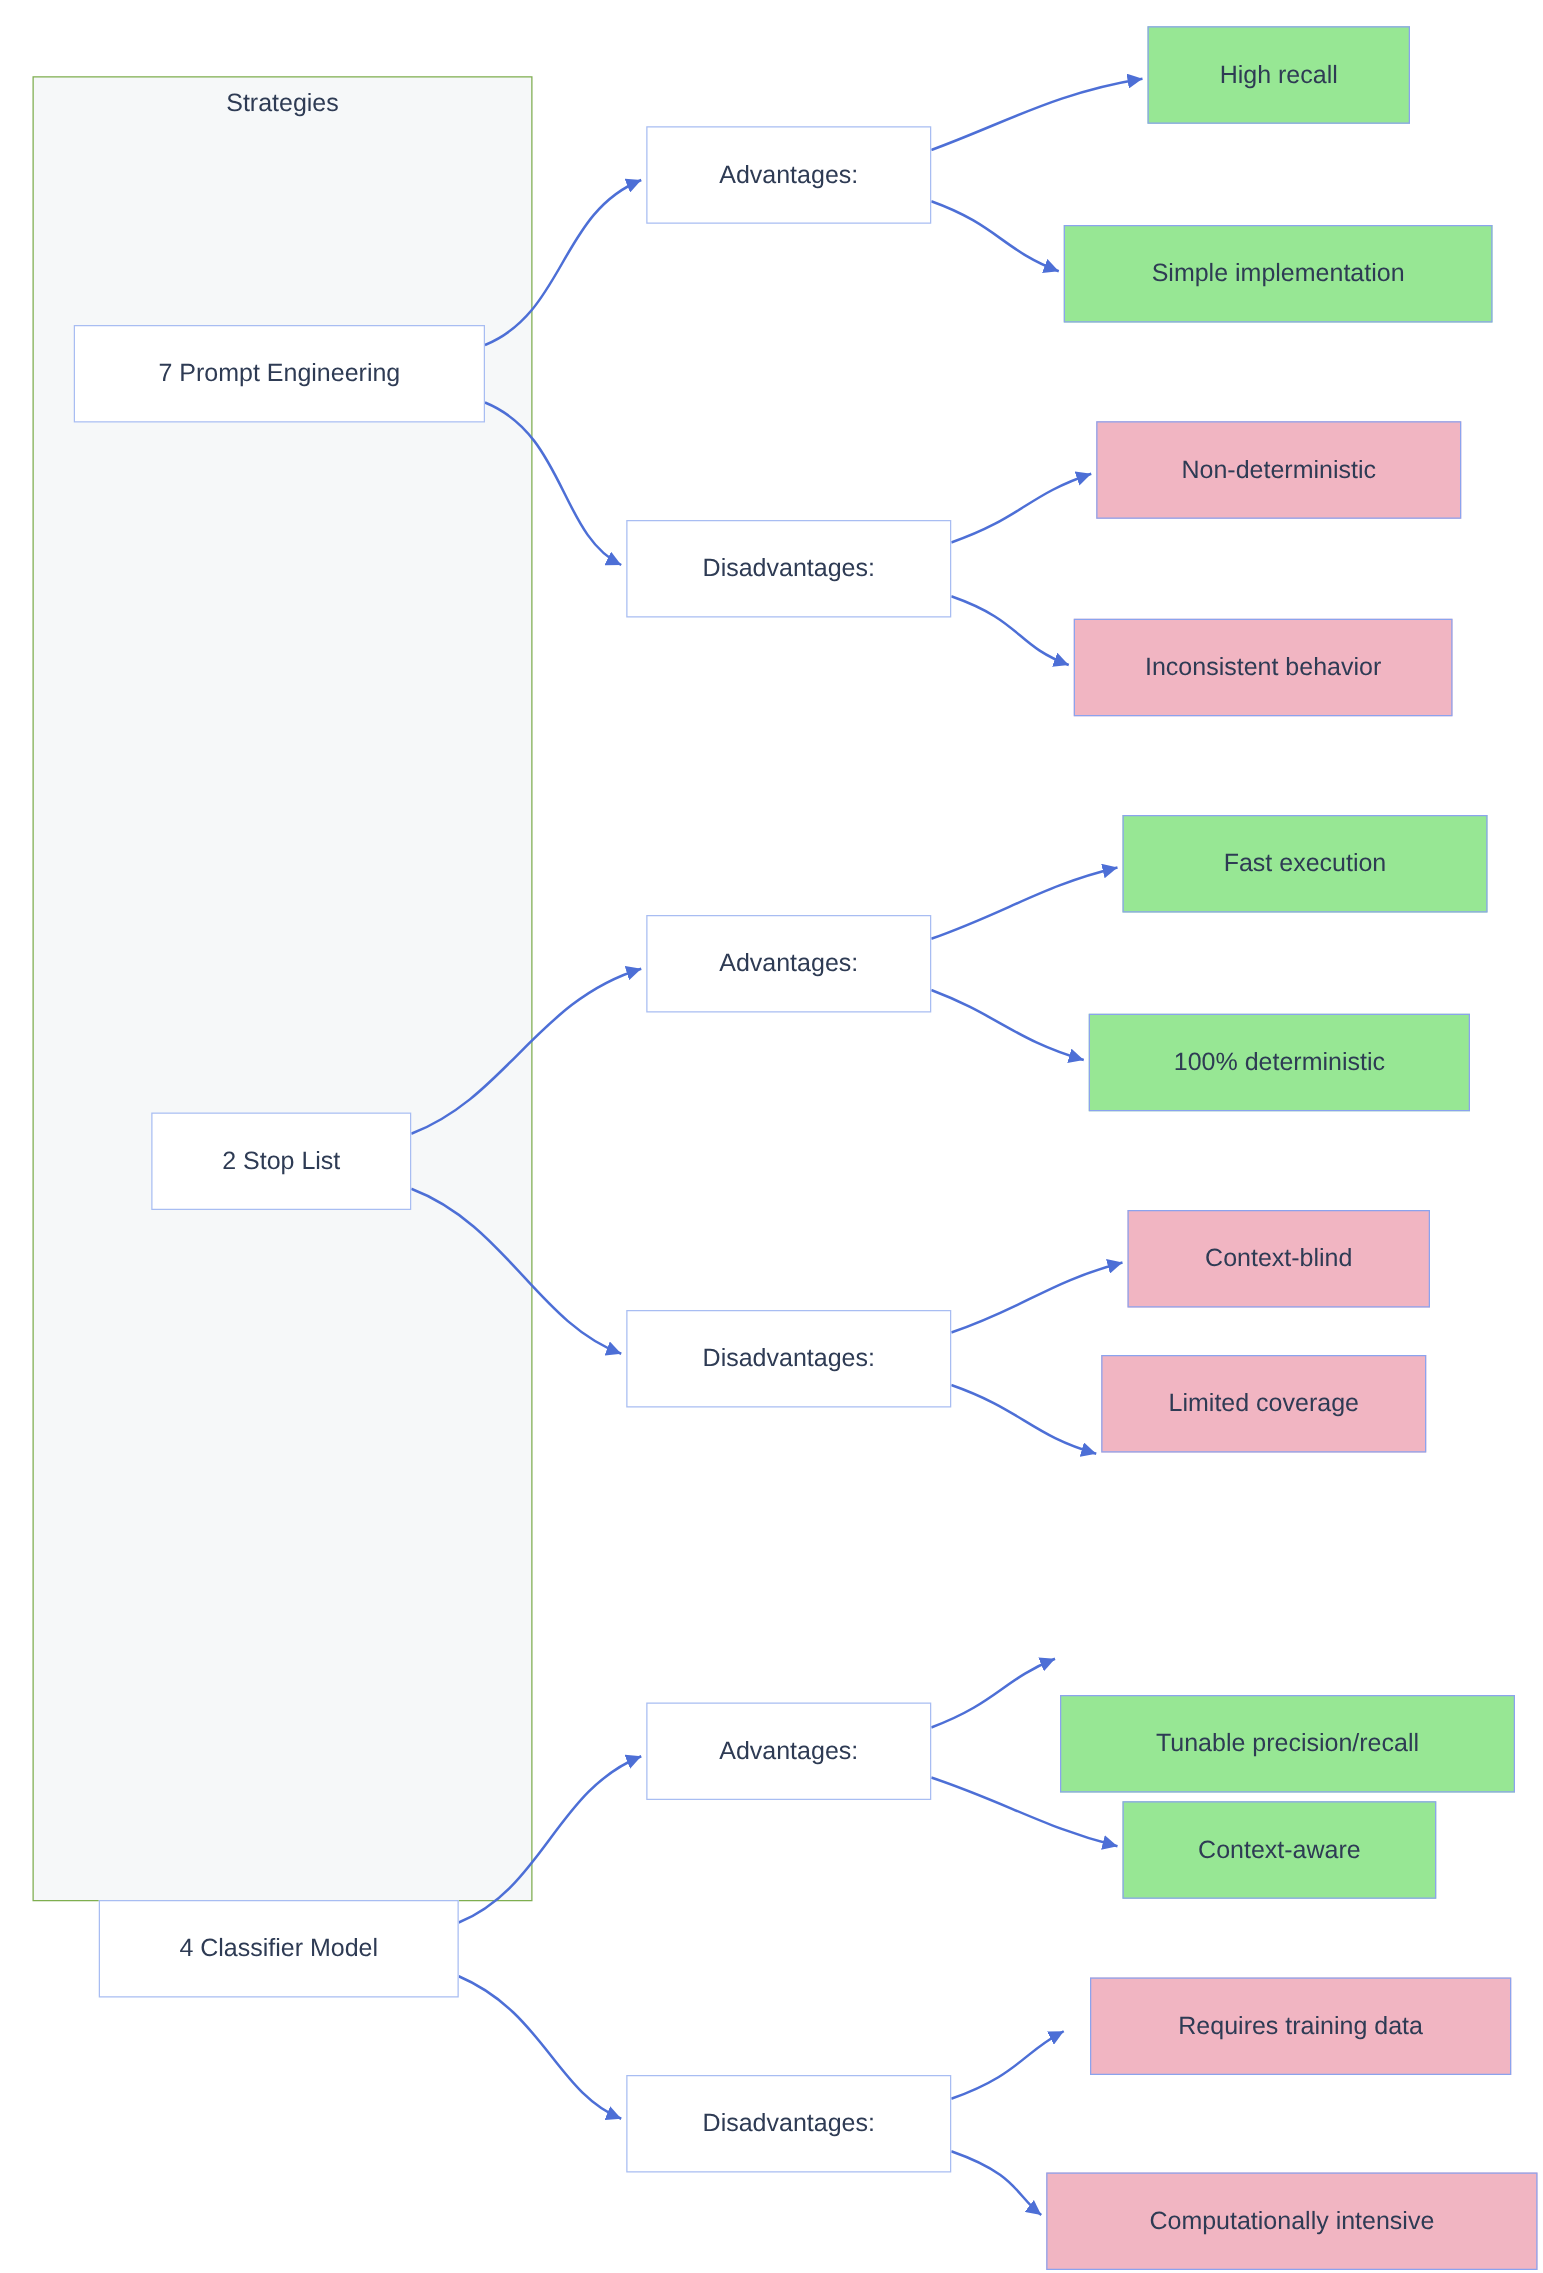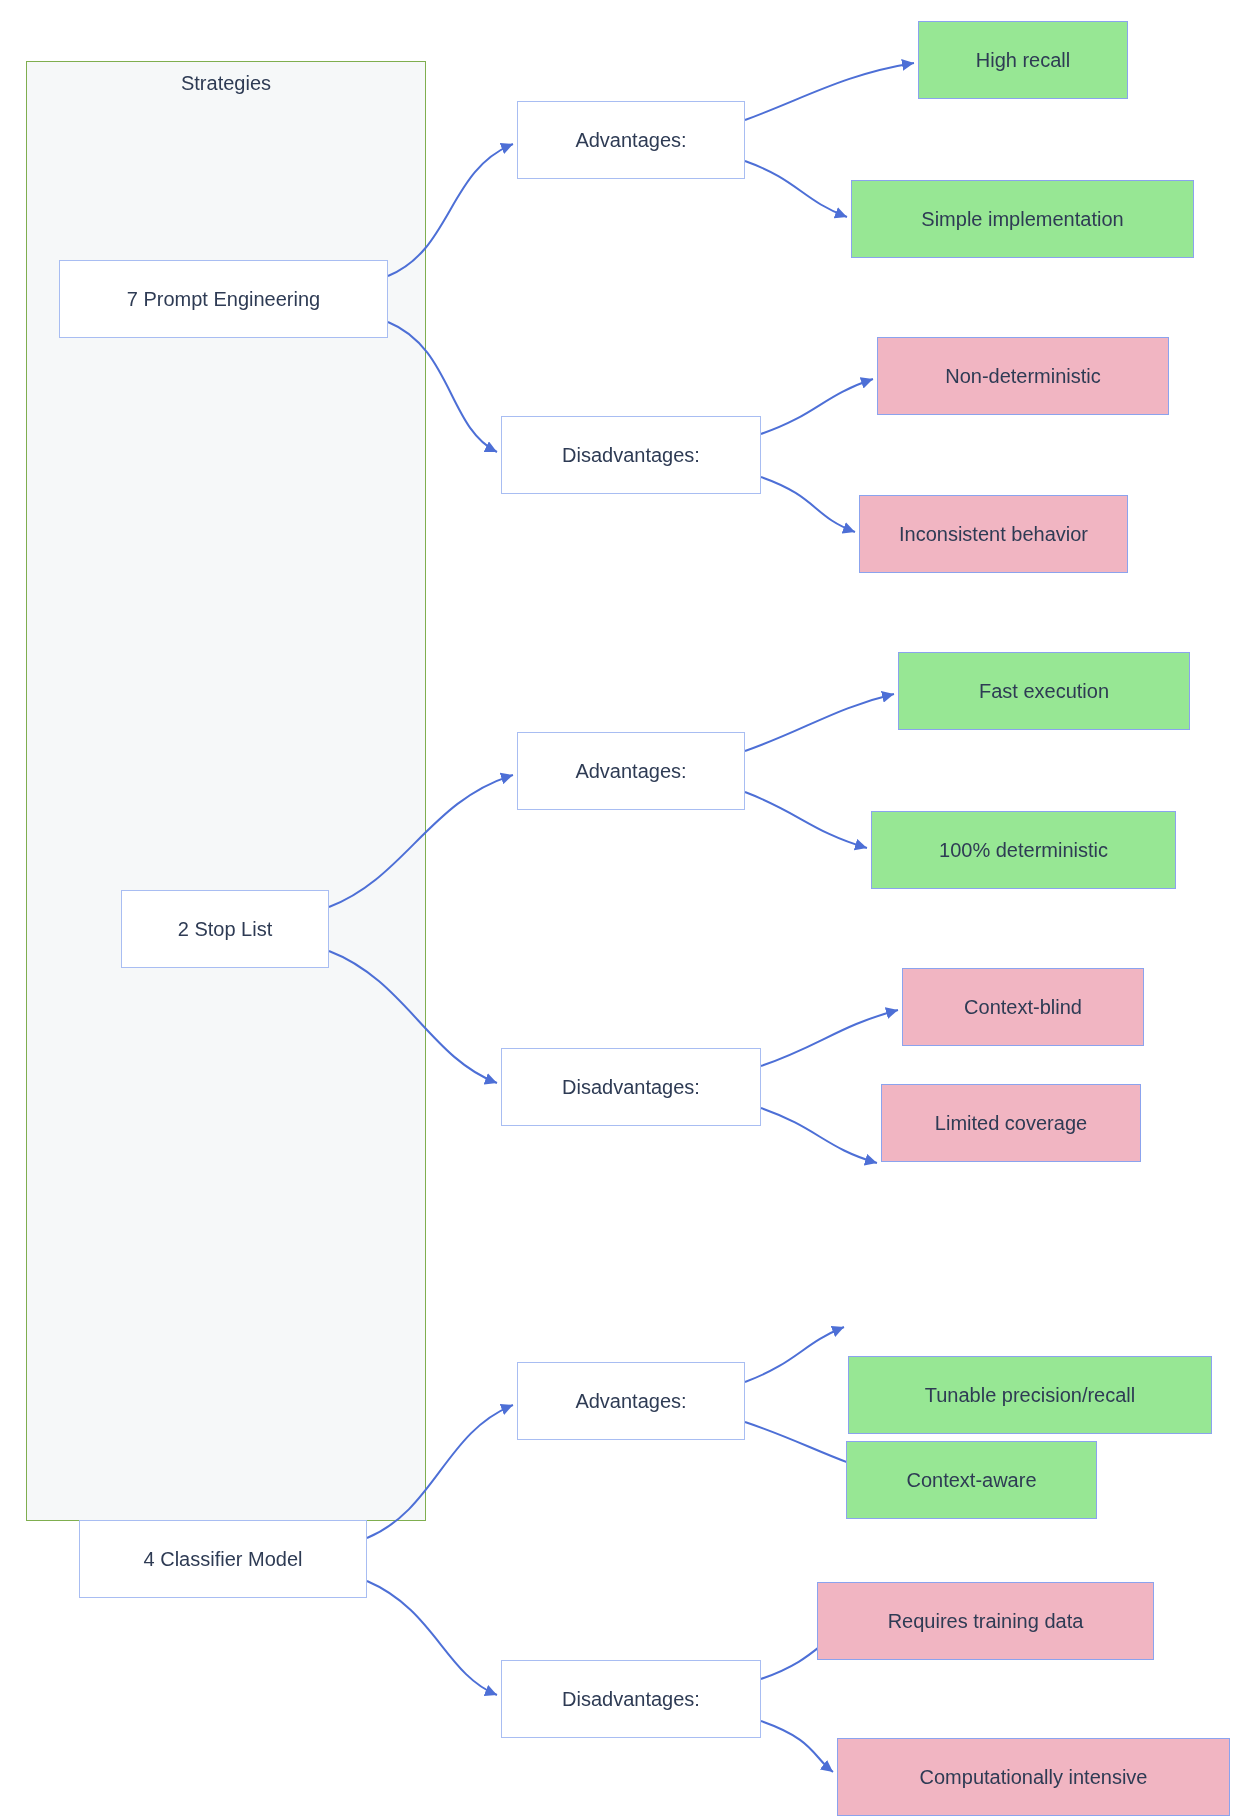--- a/index.html
+++ b/index.html
@@ -82,21 +82,21 @@
 </div>
 <div class="node green" style="left:851px;top:180px;width:343px;">
   <span>Simple implementation</span>
 </div>
 <div class="node" style="left:501px;top:416px;width:260px;">
   <span>Disadvantages:</span>
 </div>
 <div class="node pink" style="left:877px;top:337px;width:292px;">
   <span>Non-deterministic</span>
 </div>
-<div class="node pink" style="left:859px;top:495px;width:269px;">
+<div class="node pink" style="left:859px;top:495px;width:303px;">
   <span>Inconsistent behavior</span>
 </div>
 
 <div class="node" style="left:121px;top:890px;width:208px;">
   <span>2 Stop List</span>
 </div>
 <div class="node" style="left:517px;top:732px;width:228px;">
   <span>Advantages:</span>
 </div>
 <div class="node green" style="left:898px;top:652px;width:292px;">
@@ -117,24 +117,24 @@
 
 <div class="node" style="left:79px;top:1520px;width:288px;">
   <span>4 Classifier Model</span>
 </div>
 <div class="node" style="left:517px;top:1362px;width:228px;">
   <span>Advantages:</span>
 </div>
 <div class="node green" style="left:848px;top:1356px;width:364px;">
   <span>Tunable precision/recall</span>
 </div>
-<div class="node green" style="left:846px;top:1441px;width:251px;">
+<div class="node green" style="left:898px;top:1441px;width:251px;">
   <span>Context-aware</span>
 </div>
 <div class="node" style="left:501px;top:1660px;width:260px;">
   <span>Disadvantages:</span>
 </div>
-<div class="node pink" style="left:817px;top:1582px;width:337px;">
+<div class="node pink" style="left:872px;top:1582px;width:337px;">
   <span>Requires training data</span>
 </div>
 <div class="node pink" style="left:837px;top:1738px;width:393px;">
   <span>Computationally intensive</span>
 </div>
 
 </body></html>

